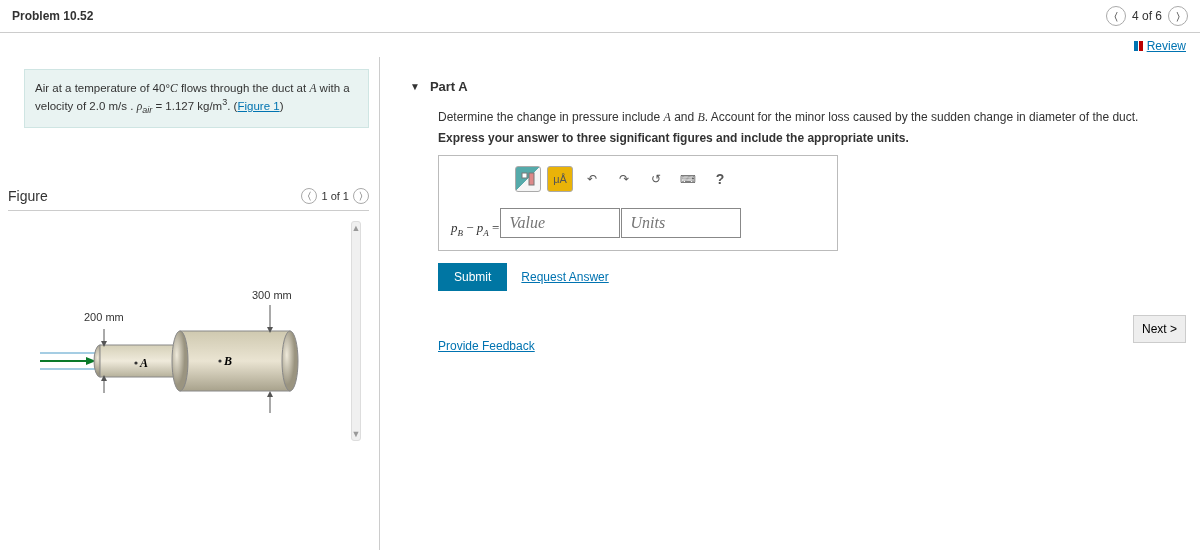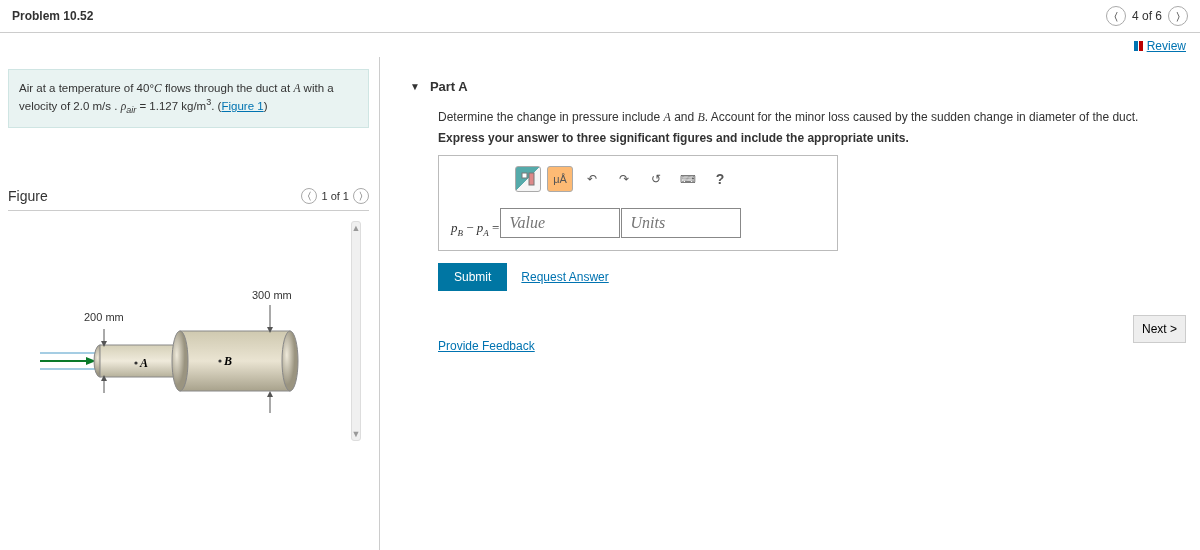--- a/index.html
+++ b/index.html
@@ -9,21 +9,21 @@
   .nav-group { display: flex; align-items: center; gap: 6px; }
   .nav-btn { width: 20px; height: 20px; border: 1px solid #aaa; border-radius: 50%; display: flex; align-items: center; justify-content: center; background: #fff; cursor: pointer; font-size: 11px; color: #555; }
   .nav-count { font-size: 12px; }
   .review-row { display:flex; justify-content:flex-end; padding: 6px 14px 4px; }
   .review-link { color: #0073b1; font-size: 12px; cursor: pointer; display:flex; align-items:center; gap:4px; }
   .flag-icon { display:inline-flex; gap:1px;}
   .flag-icon span{ width:4px; height:10px; background:#0073b1; display:inline-block;}
   .flag-icon span:last-child{ background:#b00;}
   .main { display: flex; height: calc(100% - 56px); }
   .left-col { width: 380px; border-right: 1px solid #ccc; padding: 12px 0 0 0; position:relative;}
-  .intro-box { margin: 0 10px 18px 8px; padding: 10px 10px; background: #e9f3f2; border: 1px solid #cfe5e3; font-size: 11.5px; line-height: 1.4; }
+  .intro-box { margin: 0 10px 18px 24px; padding: 10px 10px; background: #e9f3f2; border: 1px solid #cfe5e3; font-size: 11.5px; line-height: 1.4; }
   .intro-box a { color:#0073b1; text-decoration:underline; cursor:pointer;}
   .sup{font-size:9px;vertical-align:super;}
   .ital{font-style:italic;font-family:'Times New Roman',serif;}
   .figure-header { display:flex; justify-content:space-between; align-items:center; margin: 60px 10px 6px 8px;}
   .figure-header .fig-label{ font-size:14px; color:#333;text-align:right;}
   .fig-nav { display:flex; align-items:center; gap:4px; font-size:11px;}
   .fig-nav-btn{ width:16px;height:16px;border:1px solid #aaa;border-radius:50%;display:flex;align-items:center;justify-content:center;background:#fff;cursor:pointer;font-size:10px;color:#888;}
   .fig-hr{ margin:0 10px 0 8px; border:none; border-top:1px solid #ccc;}
   .figure-area{ position:relative; height:220px; margin-top:10px;}
   .scroll-rail{ position:absolute; right:18px; top:0; bottom:0; width:10px; background:#f0f0f0; border:1px solid #ddd; border-radius:3px;}
@@ -32,21 +32,21 @@
   .duct-svg{ position:absolute; left:40px; top:60px;}
   .right-col { flex: 1; padding: 10px 14px 0 30px; position:relative;}
   .part-hdr { display:flex; align-items:center; gap:10px; padding: 12px 0 10px;}
   .part-hdr .caret{ font-size:10px;}
   .part-hdr .part-label{ font-weight:bold; font-size:13px;}
   .part-body{ padding-left:28px; padding-top:6px;}
   .prompt-line{ font-size:12px; margin-bottom:6px;}
   .hint-line{ font-size:12px; font-weight:bold; margin-bottom:10px;}
   .answer-box{ border:1px solid #bbb; padding:10px 12px 12px; width:400px;}
   .tool-row{ display:flex; align-items:center; gap:6px; margin-bottom:10px; padding-left:64px;}
-  .tool-btn{ width:26px;height:26px;border:1px solid #aaa;border-radius:3px;display:flex;align-items:center;justify-content:center;background:#fdba74;cursor:pointer;font-size:12px;color:#555;}
+  .tool-btn{ width:26px;height:26px;border:1px solid #aaa;border-radius:3px;display:flex;align-items:center;justify-content:center;background:#eab308;cursor:pointer;font-size:12px;color:#555;}
   .tool-btn.tpl{ background:linear-gradient(135deg,#5aa 50%,#f5f5f5 50%);}
   .tool-btn.help{border:none;background:none;font-weight:bold;font-size:14px;}
   .input-row{ display:flex; align-items:flex-end; gap:1px;}
   .lhs{ font-family:'Times New Roman',serif; font-size:13px;}
   .sub{font-size:9px;vertical-align:sub;font-style:italic;}
   .value-in, .units-in{ height:30px; border:1px solid #888; padding:0 8px; font-family:'Times New Roman',serif; font-style:italic; font-size:16px; color:#888;}
   .value-in{ width:120px;margin-top:6px;} .units-in{ width:120px;}
   .submit-row{ display:flex; align-items:center; gap:14px; margin-top:12px;}
   .submit-btn{ background:#0076a3; color:#fff; border:none; padding:7px 16px; font-size:12px; cursor:pointer;}
   .req-link{ color:#0073b1; text-decoration:underline; font-size:12px; cursor:pointer;}

